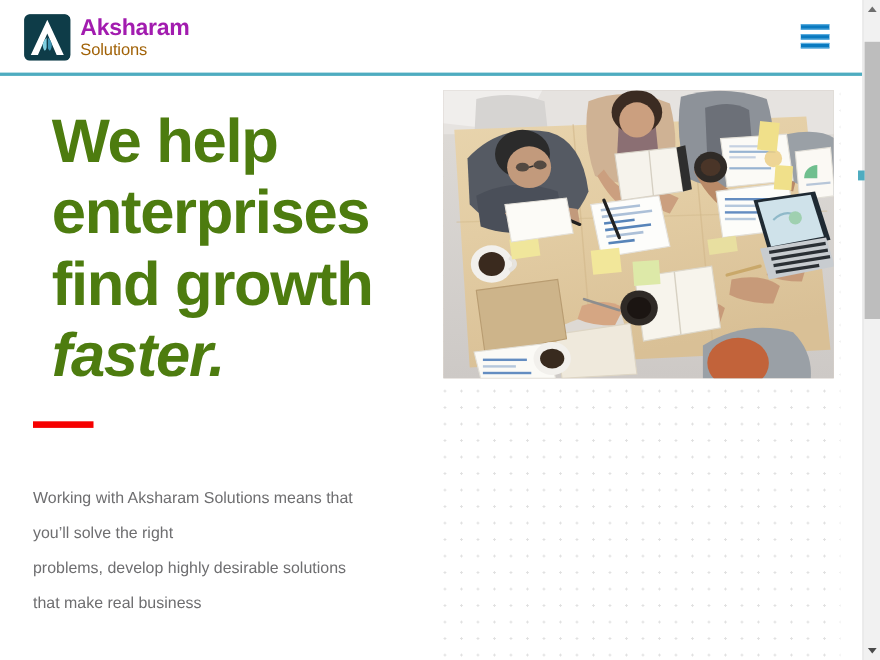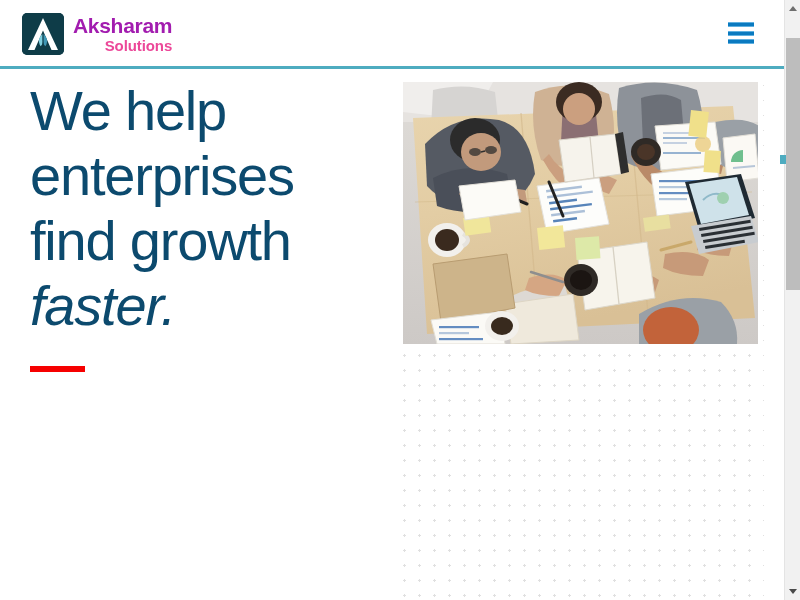--- a/index.html
+++ b/index.html
@@ -67,25 +67,24 @@
     line-height: 1.0;
   }
   .brand-name {
     font-size: 21px;
     font-weight: bold;
     color: #a21caf;
     letter-spacing: -0.3px;
   }
   .brand-sub {
     font-size: 15px;
-    font-weight: bold;
-    color: #ec4899;
+    font-weight: normal;
+    color: #a16207;
     letter-spacing: -0.1px;
     margin-top: 2px;
-    text-align: right;
   }
 
   .menu-toggle {
     position: absolute;
     right: 30px;
     top: 22px;
     width: 26px;
     height: 22px;
     display: flex;
     flex-direction: column;
@@ -125,24 +124,24 @@
   .hero-copy {
     position: absolute;
     left: 30px;
     top: 9px;
     width: 350px;
   }
 
   .hero-title {
     font-size: 56px;
     line-height: 65px;
-    font-weight: normal;
-    color: #0c4a6e;
+    font-weight: bold;
+    color: #4d7c0f;
     letter-spacing: -1.2px;
-    margin: 0;
+    margin: 17px;
     max-width: 345px;
   }
   .hero-title .accent-italic {
     font-style: italic;
   }
 
   .accent-bar {
     margin-top: 28px;
     width: 55px;
     height: 6px;
@@ -282,20 +281,26 @@
     <div class="hero">
 
       <div class="hero-copy">
         <h1 class="hero-title"><span>We help</span>
           <span>enterprises</span>
           <span>find</span>
           <span>growth </span><span class="accent-italic">fast</span><span class="accent-italic">er.</span></h1>
 
         <div class="accent-bar"></div>
 
+        <div class="hero-body">
+          <p>Working with Aksharam Solutions means that</p>
+          <p>you’ll solve the right</p>
+          <p>problems, develop highly desirable solutions</p>
+          <p>that make real business</p>
+        </div>
       </div>
 
       <div class="hero-visual">
 
         <div class="dot-grid"></div>
 
         <div class="photo-frame">
           <svg viewBox="0 0 355 262" xmlns="http://www.w3.org/2000/svg">
             <defs>
               <linearGradient id="wood" x1="0" y1="0" x2="0.3" y2="1">

